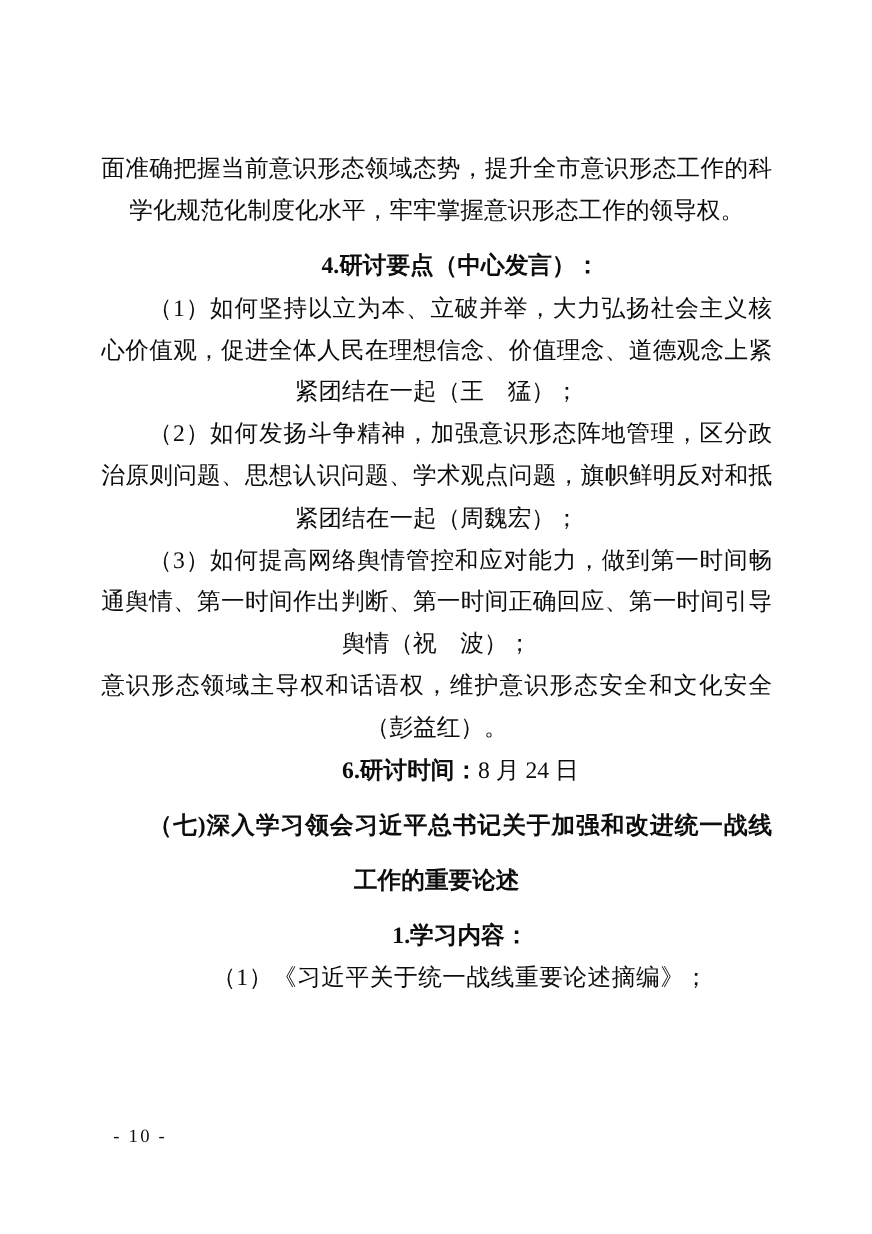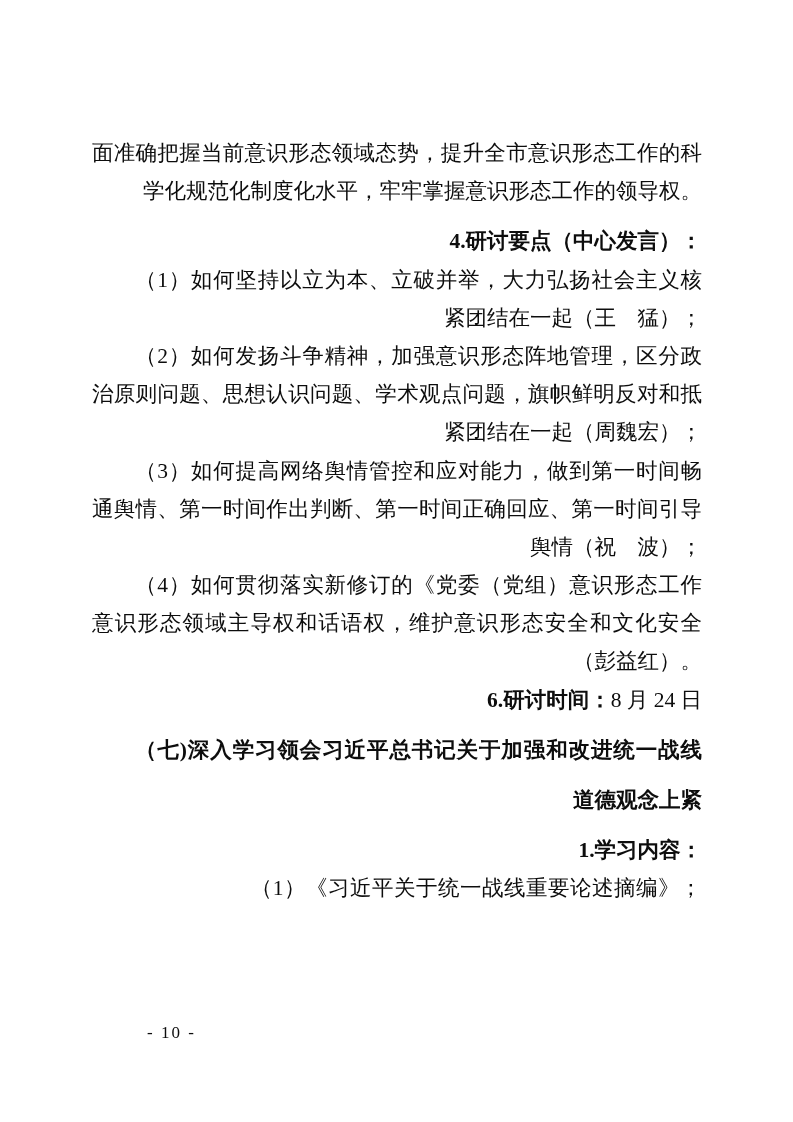--- a/index.html
+++ b/index.html
@@ -20,21 +20,21 @@
   .content {
     position: absolute;
     left: 92px;
     top: 134px;
     width: 610px;
   }
   .line {
     height: 38.2px;
     line-height: 38.2px;
     font-size: 21.5px;
-    text-align: right;
+    text-align: center;
     overflow: hidden;
     white-space: nowrap;
   }
   .line.fill {
     white-space: normal;
     text-align: justify;
     text-align-last: justify;
   }
   .line.indent {
     text-indent: 43px;
@@ -48,56 +48,55 @@
     font-family: Liberation Serif, serif;
   }
   .page-num {
     position: absolute;
     left: 103px;
     top: 1021px;
     font-size: 17px;
     line-height: 24px;
     letter-spacing: 2px;
     color: #0d0d0d;
-    margin-left: 44px;
   }
 </style>
 </head>
 <body>
 
 <div class="page">
   <div class="content">
 
     <div class="line fill">面准确把握当前意识形态领域态势，提升全市意识形态工作的科</div>
     <div class="line">学化规范化制度化水平，牢牢掌握意识形态工作的领导权。</div>
 
     <div class="line indent bold">4.研讨要点（中心发言）：</div>
 
     <div class="line indent fill">（1）如何坚持以立为本、立破并举，大力弘扬社会主义核</div>
+    <div class="line fill">心价值观，促进全体人民在理想信念、价值理念、道德观念上紧</div>
     <div class="line">紧团结在一起（王　猛）；</div>
 
     <div class="line indent fill">（2）如何发扬斗争精神，加强意识形态阵地管理，区分政</div>
     <div class="line fill">治原则问题、思想认识问题、学术观点问题，旗帜鲜明反对和抵</div>
     <div class="line">紧团结在一起（周魏宏）；</div>
 
     <div class="line indent fill">（3）如何提高网络舆情管控和应对能力，做到第一时间畅</div>
     <div class="line fill">通舆情、第一时间作出判断、第一时间正确回应、第一时间引导</div>
     <div class="line">舆情（祝　波）；</div>
 
-    <div class="line indent fill">（4）如何贯彻落实新修订的《党委（党组）意识形态工作</div>
     <div class="line fill">意识形态领域主导权和话语权，维护意识形态安全和文化安全</div>
     <div class="line">（彭益红）。</div>
 
 
     <div class="line indent">
       <span class="bold">6.研讨时间：</span><span>8 月 24 日</span>
     </div>
 
     <div class="line indent fill bold">（七)深入学习领会习近平总书记关于加强和改进统一战线</div>
-    <div class="line bold">道德观念上紧</div>
+    <div class="line bold">工作的重要论述</div>
 
     <div class="line indent bold">1.学习内容：</div>
 
     <div class="line indent cite">（1）《习近平关于统一战线重要论述摘编》；</div>
 
   </div>
 
   <div class="page-num">- 10 -</div>
 </div>
 

